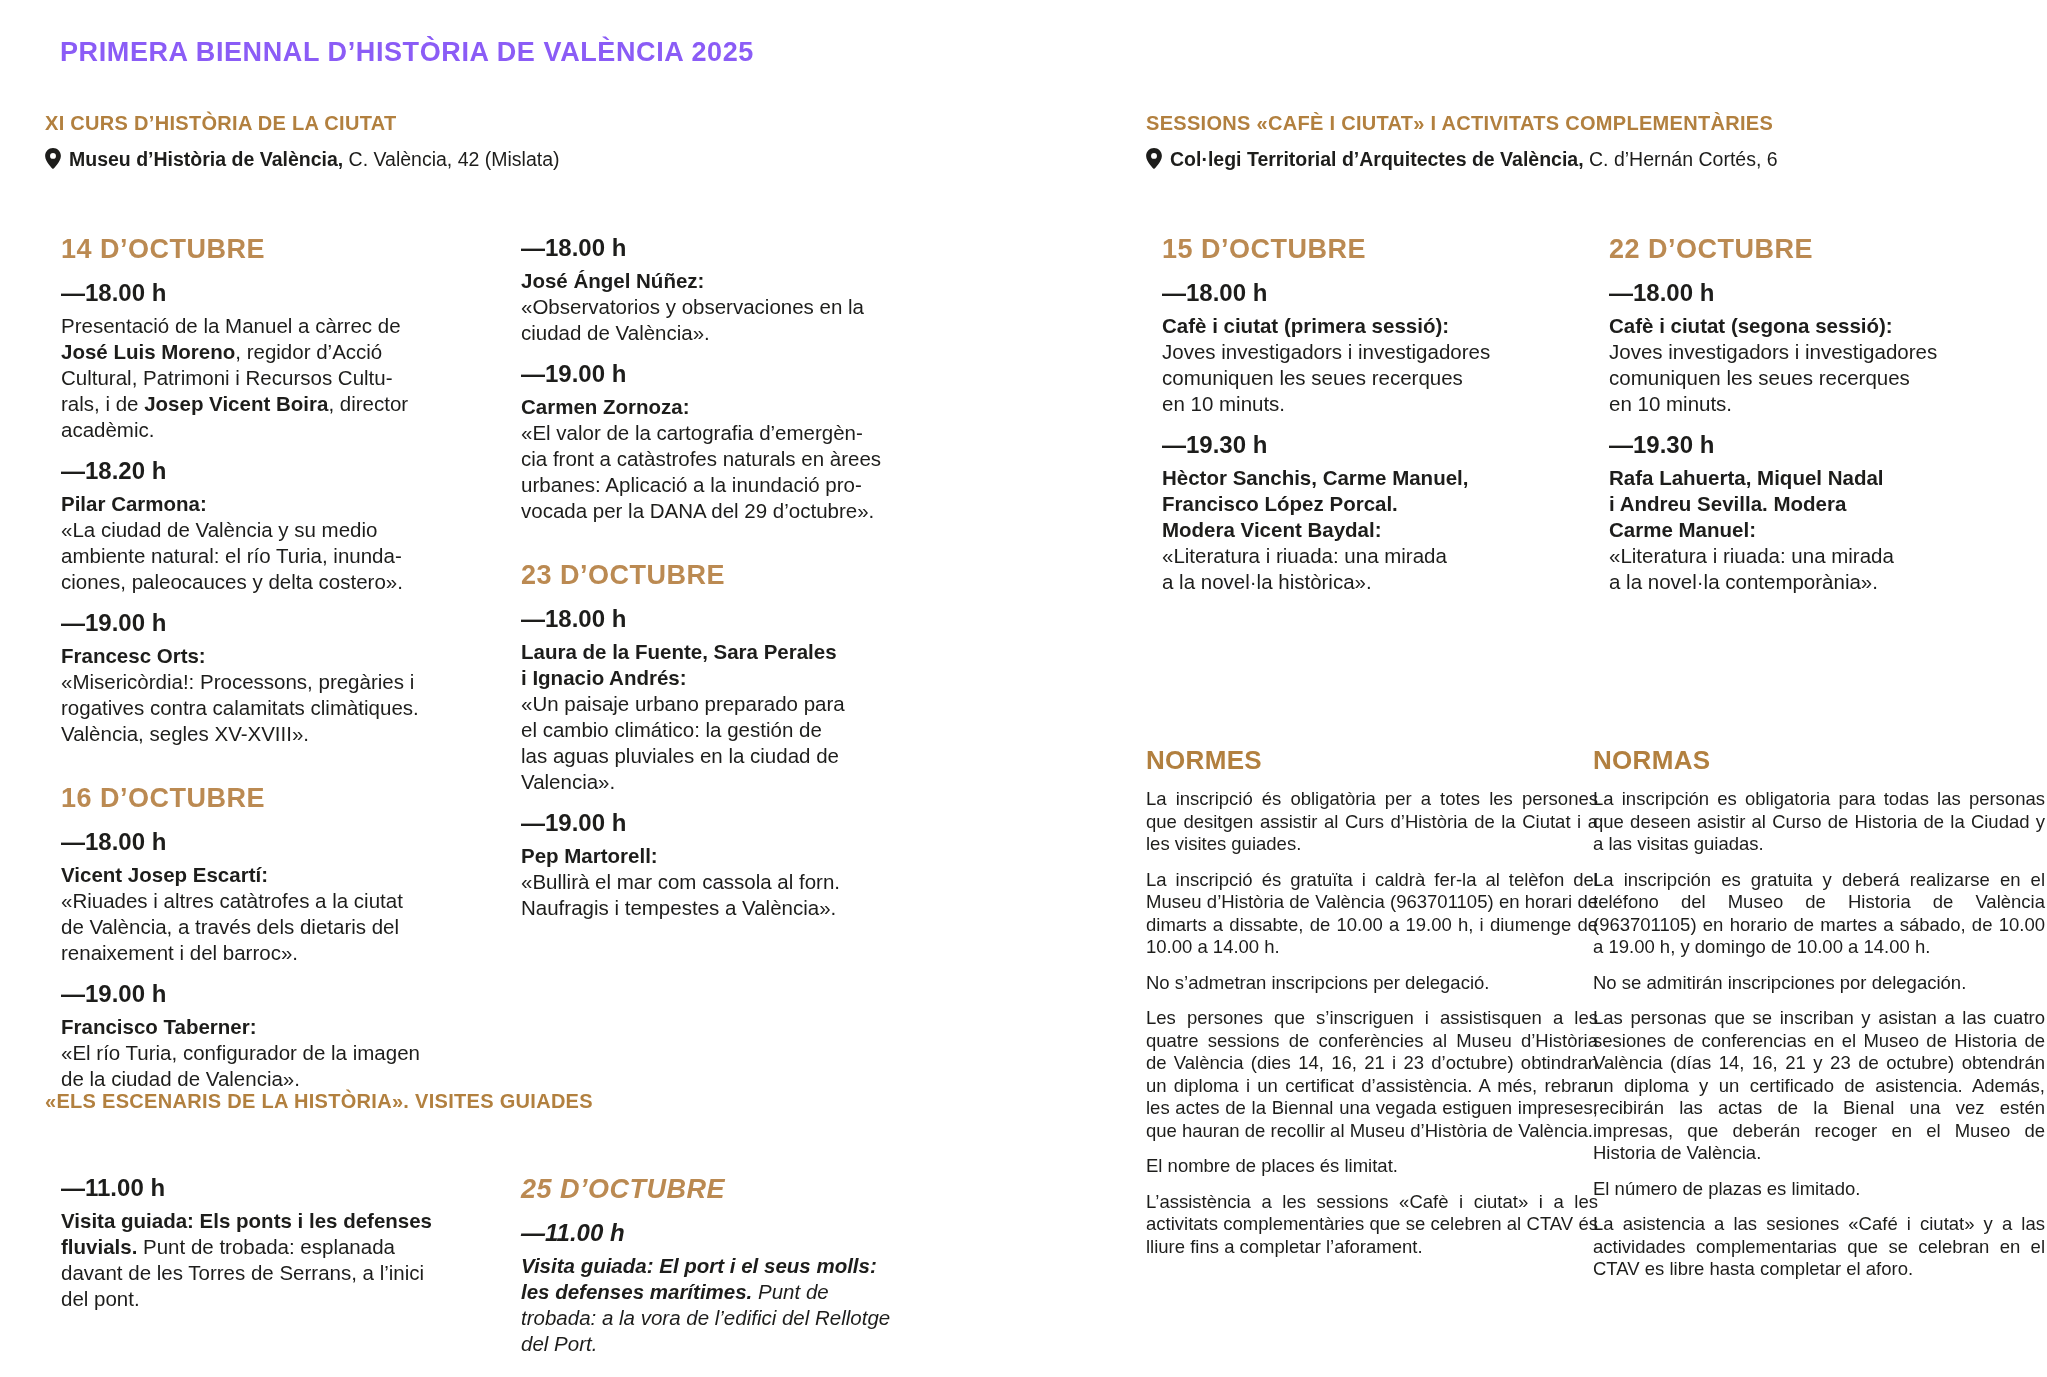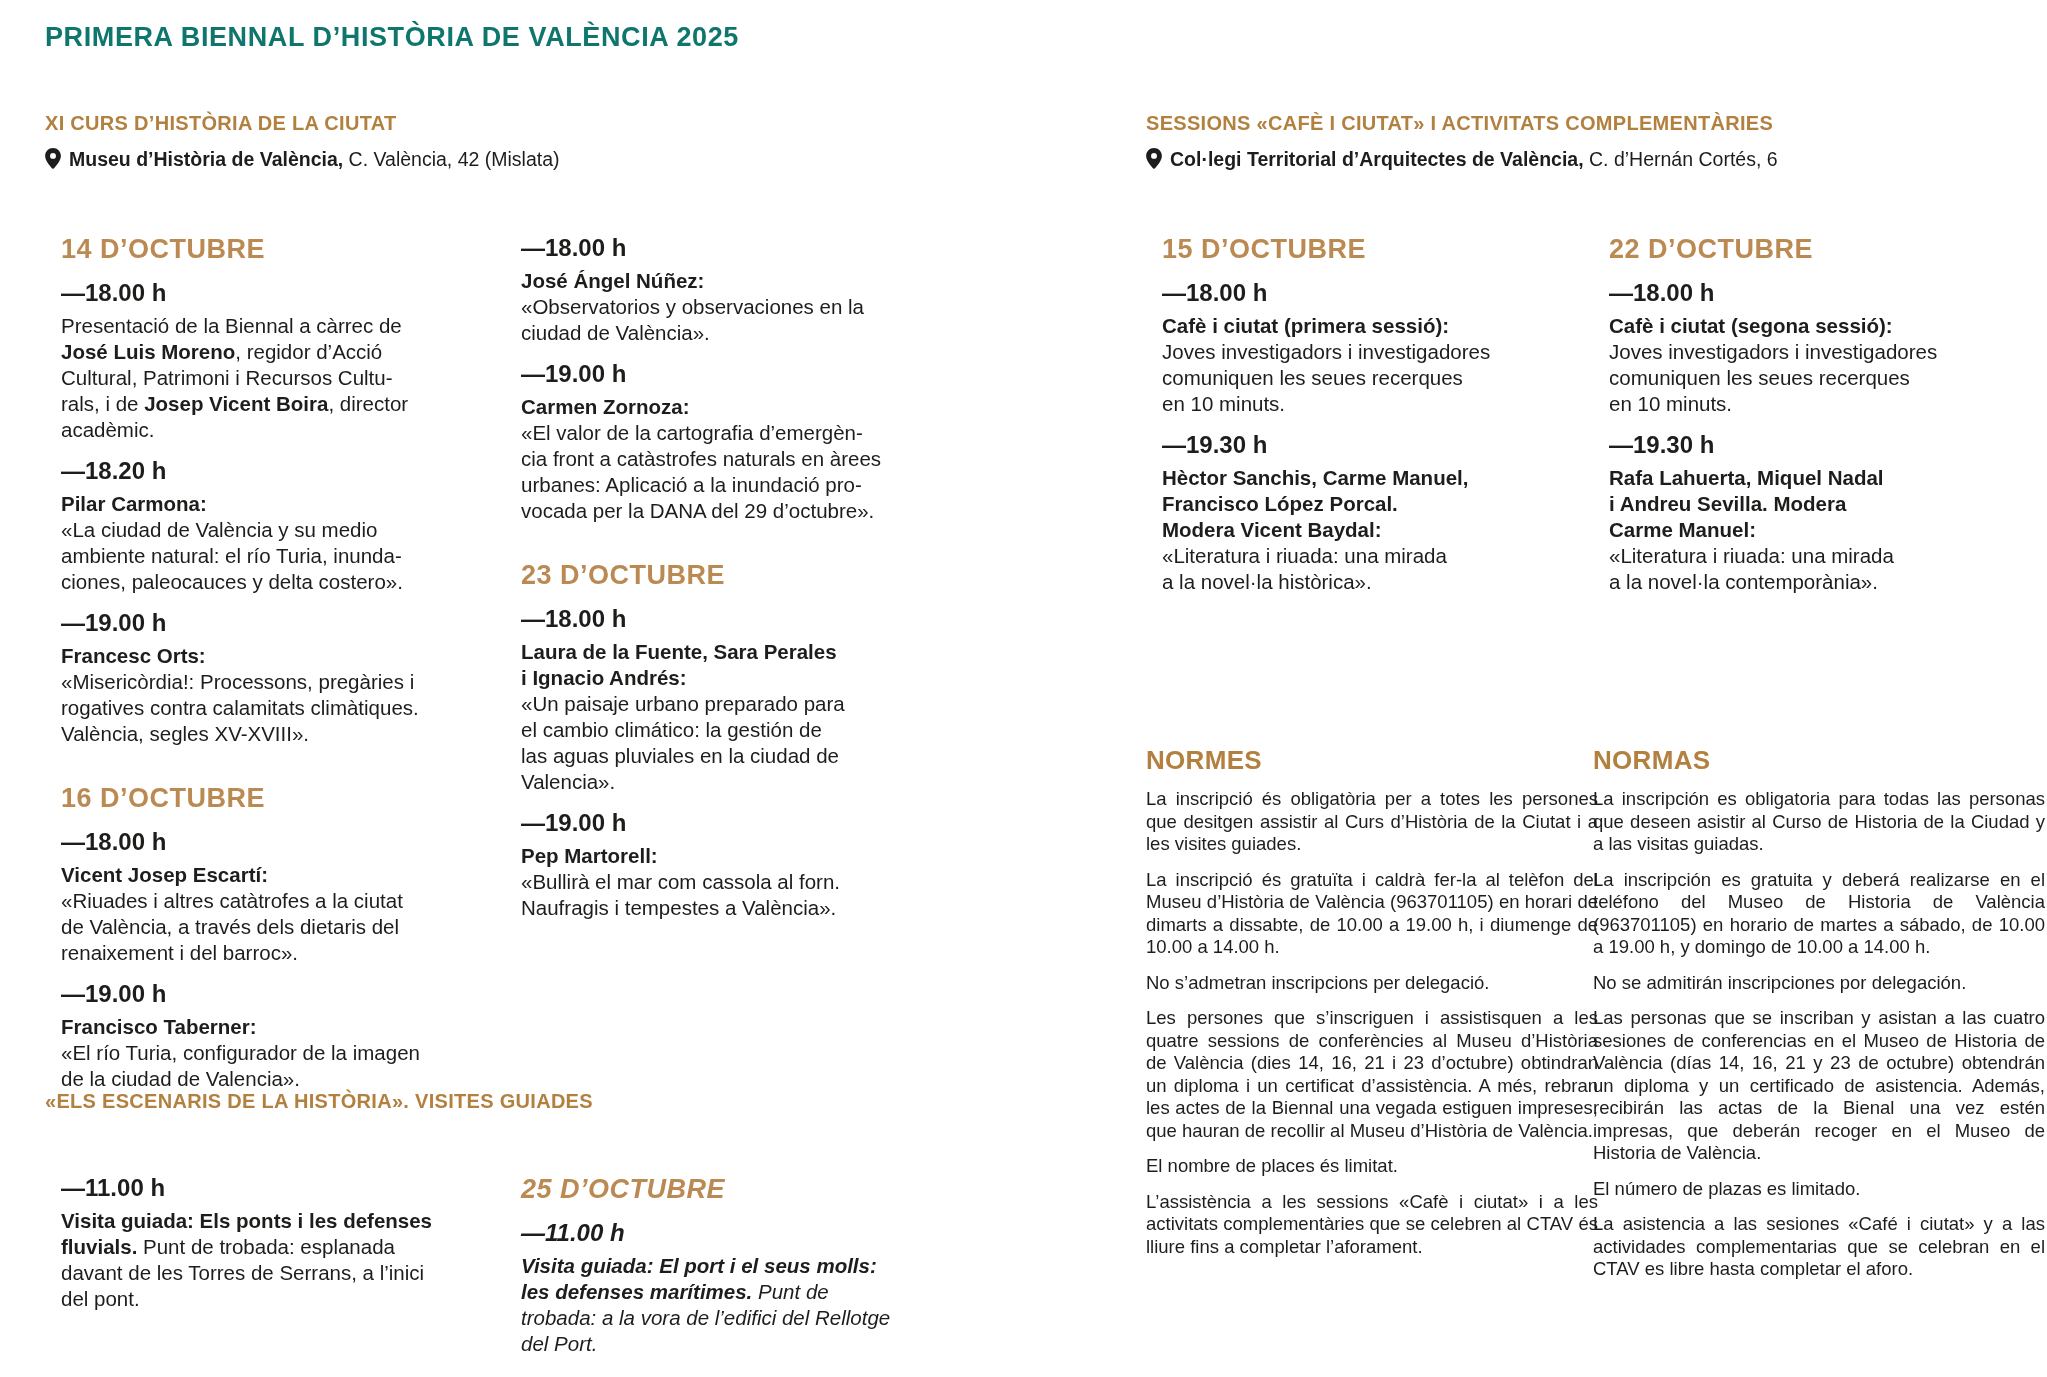--- a/index.html
+++ b/index.html
@@ -6,23 +6,23 @@
   .page{
     position:relative;
     width:2047px;height:1377px;
     background:#ffffff;
     font-family:"Liberation Sans", sans-serif;
     color:#1d1d1b;
     overflow:hidden;
   }
   .abs{position:absolute;}
   .main-title{
-    margin:0;
+    margin:15px;
     font-size:27px;font-weight:bold;
-    color:#0f766e;
+    color:#8b5cf6;
     letter-spacing:0.6px;
     white-space:nowrap;
   }
   .sec-title{
     margin:0;
     font-size:20px;font-weight:bold;
     color:#b2803f;
     letter-spacing:0.3px;
     white-space:nowrap;
   }
@@ -96,21 +96,21 @@
       <svg class="pin" viewBox="0 0 24 32">
         <path fill="#1d1d1b" d="M12 0C5.4 0 0 5.4 0 12c0 9 12 20 12 20s12-11 12-20C24 5.4 18.6 0 12 0zm0 16.5a4.5 4.5 0 1 1 0-9 4.5 4.5 0 0 1 0 9z"></path>
       </svg><span class="b">Col·legi Territorial d’Arquitectes de València,</span><span> C. d’Hernán Cortés, 6</span>
     </div>
   </div>
 
   <div id="col-curs-1" class="abs" style="left:45px;top:218px;width:435px;">
       <div class="day">
         <h3 class="date">14 D’OCTUBRE</h3>
         <div class="time">—18.00 h</div>
-        <p class="body"><span>Presentació de la Biennal a càrrec de
+        <p class="body"><span>Presentació de la Manuel a càrrec de
 </span><span class="b">José Luis Moreno</span><span>, regidor d’Acció
 Cultural, Patrimoni i Recursos Cultu-
 rals, i de </span><span class="b">Josep Vicent Boira</span><span>, director
 acadèmic.</span></p>
         <div class="time">—18.20 h</div>
         <p class="body"><span class="b">Pilar Carmona:</span><span>
 «La ciudad de València y su medio
 ambiente natural: el río Turia, inunda-
 ciones, paleocauces y delta costero».</span></p>
         <div class="time">—19.00 h</div>

